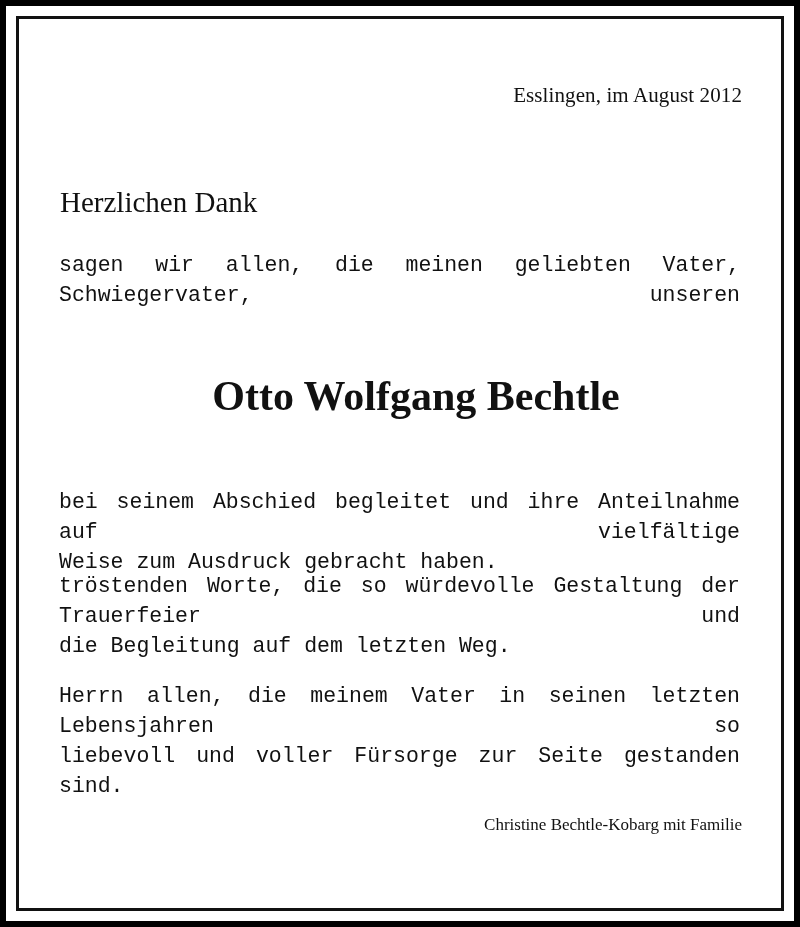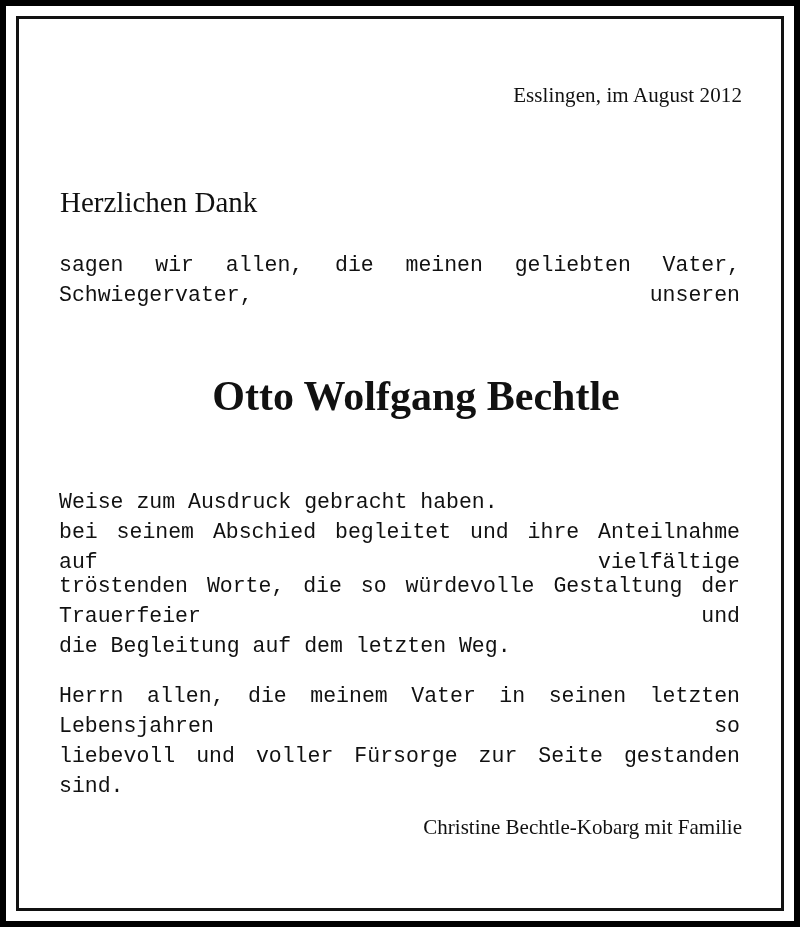--- a/index.html
+++ b/index.html
@@ -19,42 +19,42 @@
     }
     .heading { left: 60px; top: 186px; font-size: 29px; font-family: "Liberation Serif", serif; }
     .para { left: 59px; width: 681px; font-size: 21.5px; line-height: 30px;
             font-family: Liberation Mono, monospace; text-align: justify; white-space: normal; }
     .para .line { display: block; text-align: justify; text-align-last: justify; }
     .para .line.last { text-align-last: left; }
     .name {
       left: 16px; width: 800px; top: 372px; text-align: center;
       font-family: "Liberation Serif", serif; font-weight: bold; font-size: 42px;
     }
-    .signature { right: 58px; top: 815px; font-size: 21px; font-family: "Liberation Serif", serif; }
+    .signature { right: 58px; top: 815px; font-size: 17px; font-family: "Liberation Serif", serif; }
   </style>
 </head>
 <body>
 
 <div class="outer">
   <div class="inner"></div>
 </div>
 
 <div class="txt place-date">Esslingen, im August 2012</div>
 
 <div class="txt heading">Herzlichen Dank</div>
 
 <div class="txt para" style="top:250px;">
   <span class="line">sagen wir allen, die meinen geliebten Vater, Schwiegervater, unseren</span>
 </div>
 
 <div class="txt name">Otto Wolfgang Bechtle</div>
 
 <div class="txt para" style="top:487px;">
+  <span class="line">bei seinem Abschied begleitet und ihre Anteilnahme auf vielfältige</span>
   <span class="line last">Weise zum Ausdruck gebracht haben.</span>
-  <span class="line">bei seinem Abschied begleitet und ihre Anteilnahme auf vielfältige</span>
 </div>
 
 <div class="txt para" style="top:571px;">
   <span class="line">tröstenden Worte, die so würdevolle Gestaltung der Trauerfeier und</span>
   <span class="line last">die Begleitung auf dem letzten Weg.</span>
 </div>
 
 <div class="txt para" style="top:681px;">
   <span class="line">Herrn allen, die meinem Vater in seinen letzten Lebensjahren so</span>
   <span class="line last">liebevoll und voller Fürsorge zur Seite gestanden sind.</span>

